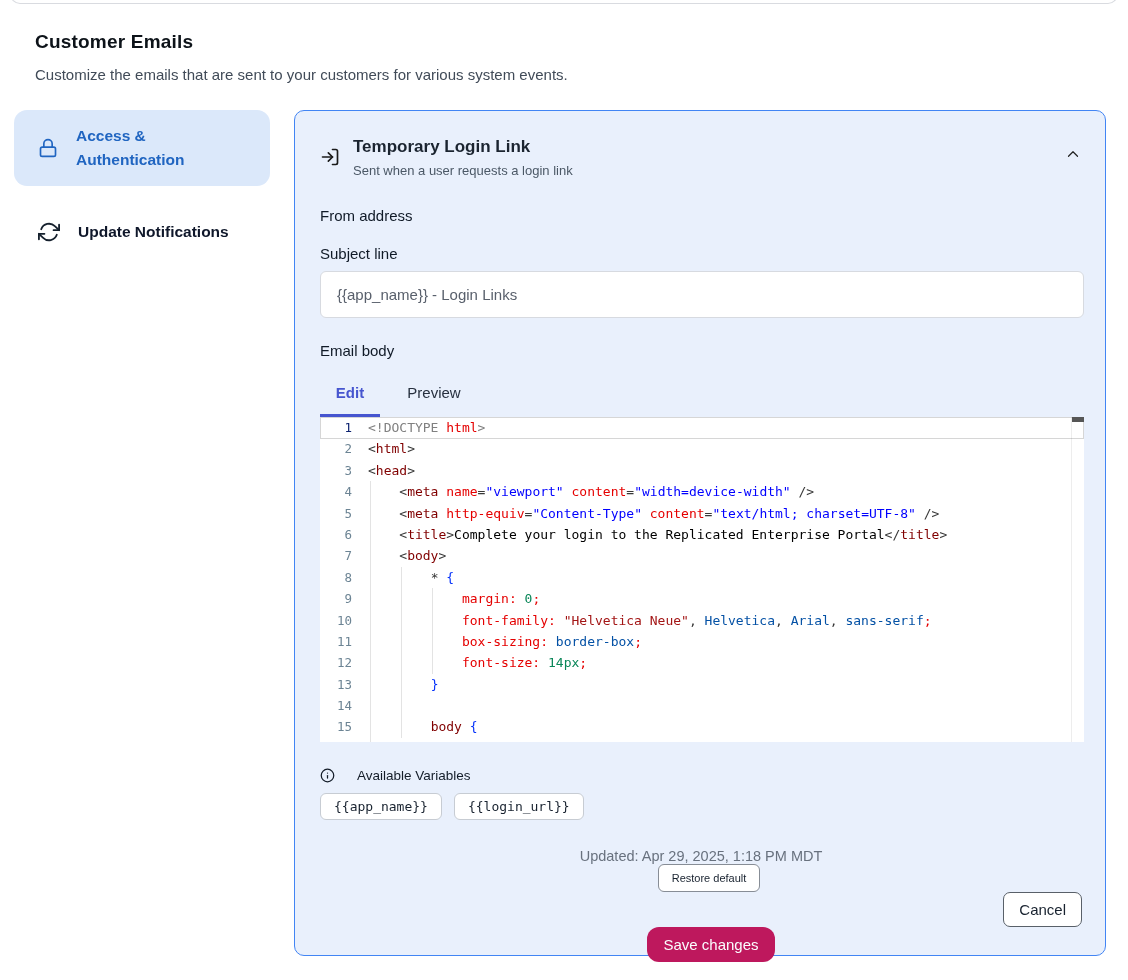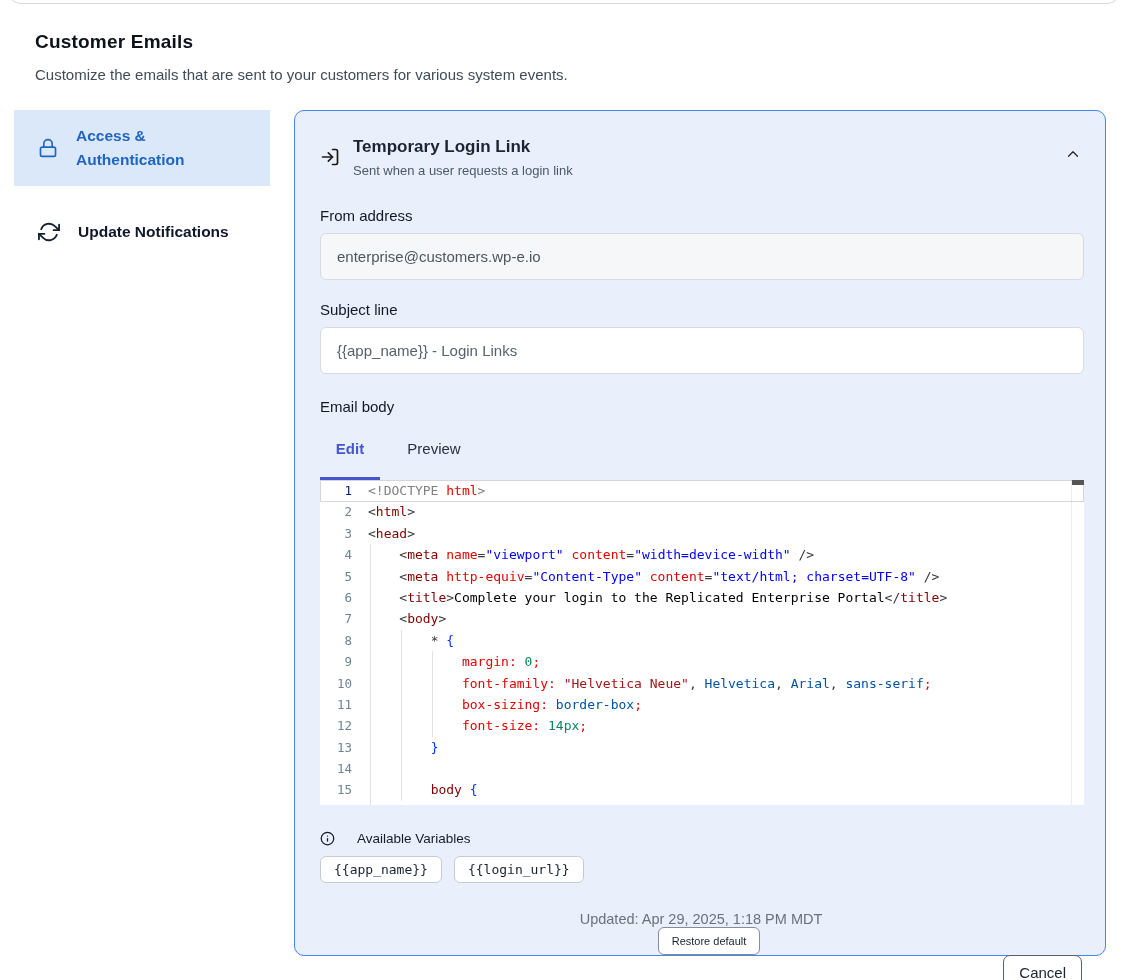--- a/index.html
+++ b/index.html
@@ -4,21 +4,21 @@
 <style>
   * { margin:0; padding:0; box-sizing:border-box; }
   html,body { width:1128px; height:980px; background:#ffffff; font-family:"Liberation Sans",sans-serif; color:#121a26; overflow:hidden; }
   .top-card-edge { position:absolute; left:10px; top:-10px; width:1108px; height:14px; background:#fff; border:1px solid #d9dbe0; border-top:none; border-radius:0 0 10px 10px; }
   .page-header { position:absolute; left:35px; top:31px; width:900px; }
   .page-title { font-size:19px; font-weight:bold; color:#0d1319; letter-spacing:.2px; }
   .page-subtitle { margin-top:13px; font-size:15px; color:#414b58; }
 
   
   .sidebar { position:absolute; left:14px; top:110px; width:256px; }
-  .side-item { display:flex; align-items:center; gap:18px; padding:14px 16px 14px 24px; border-radius:0; cursor:pointer; }
+  .side-item { display:flex; align-items:center; gap:18px; padding:14px 16px 14px 24px; border-radius:13px; cursor:pointer; }
   .side-item.active { background:#dbe8fa; }
   .side-item .lbl { font-size:15.5px; font-weight:600; line-height:24px; color:#0f172a; }
   .side-item.active .lbl { color:#2065c1; }
   .side-item + .side-item { margin-top:20px; }
   .icon20 { width:20px; height:20px; flex:none; display:block; }
   .icon22 { width:22px; height:22px; flex:none; display:block; }
 
   
   .panel { position:absolute; left:294px; top:110px; width:812px; height:846px; background:#e9f0fc; border:1px solid #4285f4; border-radius:10px; padding:24px 23px 19px 25px; }
   .panel-head { display:flex; align-items:flex-start; }
@@ -28,21 +28,21 @@
   .panel-sub { font-size:13px; color:#4b5866; line-height:24px; }
   .chevron-btn { margin-left:auto; margin-top:10px; cursor:pointer; width:18px; height:18px; }
 
   .field-label { margin-top:24px; font-size:15px; color:#101a27; }
   .field-label.tight { margin-top:21px; }
   .text-input { margin-top:9px; width:764px; height:47px; border:1px solid #d7dae0; border-radius:6px; background:#fff; font-family:"Liberation Sans",sans-serif; font-size:15px; color:#59606c; padding:0 16px; display:block; }
   .text-input.muted { background:#f6f7f8; color:#4e5560; }
 
   
   .tabs { margin-top:16px; display:flex; }
-  .tab { font-size:15px; color:#27303f; padding:9px 0 20px; text-align:center; cursor:pointer; border-bottom:3px solid transparent; }
+  .tab { font-size:15px; color:#27303f; padding:9px 0 13px; text-align:center; cursor:pointer; border-bottom:3px solid transparent; }
   .tab.edit { width:60px; }
   .tab.preview { width:76px; margin-left:16px; }
   .tab.active { color:#4655cf; font-weight:bold; border-bottom-color:#4655cf; }
 
   
   .editor { position:relative; width:764px; height:325px; background:#fff; overflow:hidden; font-family:"DejaVu Sans Mono","Liberation Mono",monospace; font-size:13px; }
   .code-line { display:flex; height:21.4px; line-height:21.4px; white-space:pre; position:relative; }
   .gutter { flex:none; width:48px; text-align:right; padding-right:16px; color:#6c8494; font-size:12.5px; }
   .code-line.current .gutter { color:#0b216f; }
   .code { flex:1; color:#000; }
@@ -118,21 +118,20 @@
       <div class="panel-sub">Sent when a user requests a login link</div>
     </div>
     <span class="chevron-btn">
       <svg viewBox="0 0 24 24" width="18" height="18" fill="none" stroke="#222" stroke-width="1.6" stroke-linecap="round" stroke-linejoin="round">
           <polyline points="6 15 12 9 18 15"></polyline>
         </svg>
     </span>
   </div>
 
   <div class="field-label">From address</div>
-  <input class="text-input muted" type="text" value="enterprise@customers.wp-e.io" style="">
 
   <div class="field-label tight">Subject line</div>
   <input class="text-input" type="text" value="{{app_name}} - Login Links" style="">
 
   <div class="field-label">Email body</div>
 
   <div class="tabs">
     <div class="tab edit active">Edit</div>
     <div class="tab preview">Preview</div>
   </div>

